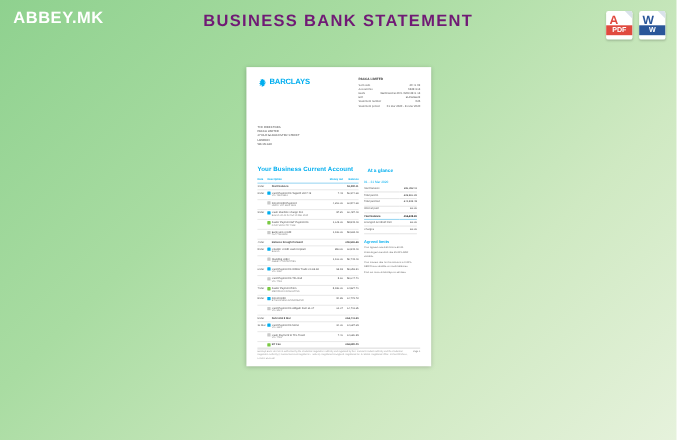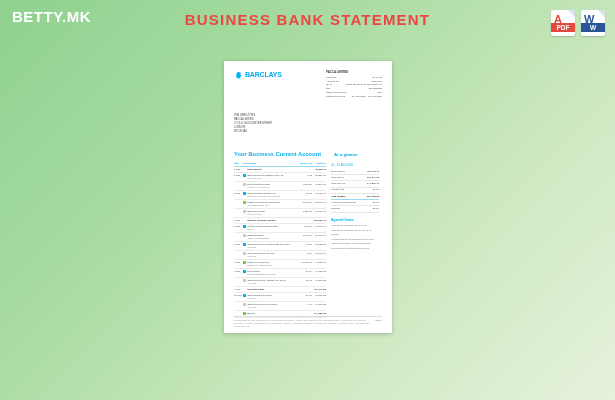--- a/index.html
+++ b/index.html
@@ -39,21 +39,21 @@
     line-height: 12px;
     margin-top: 4px;
     opacity: 0.95;
   }
   .page-title {
     position: absolute;
     left: 0;
     top: 11px;
     width: 615px;
     text-align: center;
-    color: #ef4444;
+    color: #701a75;
     font-size: 15px;
     font-weight: bold;
     letter-spacing: 1.2px;
   }
   .filetypes {
     position: absolute;
     right: 10px;
     top: 10px;
     display: flex;
     gap: 6px;
@@ -270,21 +270,21 @@
     justify-content: space-between;
     gap: 4px;
   }
   .footer .pg { white-space: nowrap; color: #777; }
 </style>
 </head>
 <body>
 
 <div class="topbar">
   <div class="brand">
-    <div class="brand-name">BETTY.MK</div>
+    <div class="brand-name">ABBEY.MK</div>
   </div>
   <div class="page-title">BUSINESS BANK STATEMENT</div>
   <div class="filetypes">
     <div class="file-badge pdf">
       <span class="corner"></span>
       <span class="mark">A</span>
       <span class="tag">PDF</span>
     </div>
     <div class="file-badge doc">
       <span class="corner"></span>

